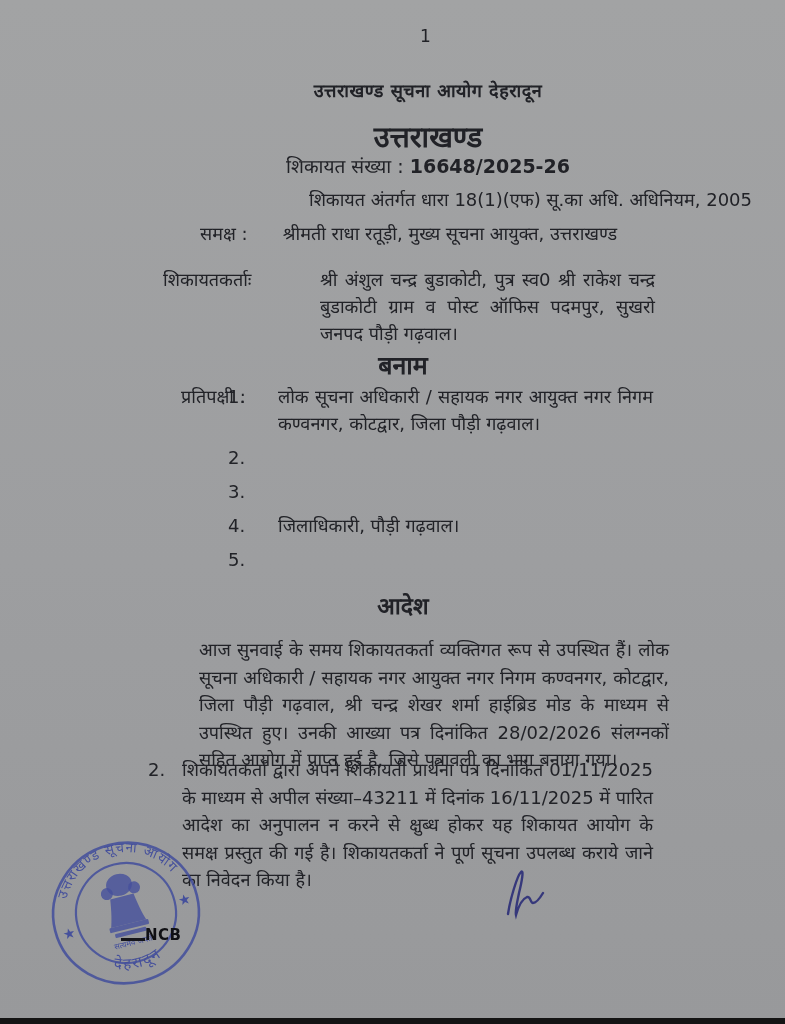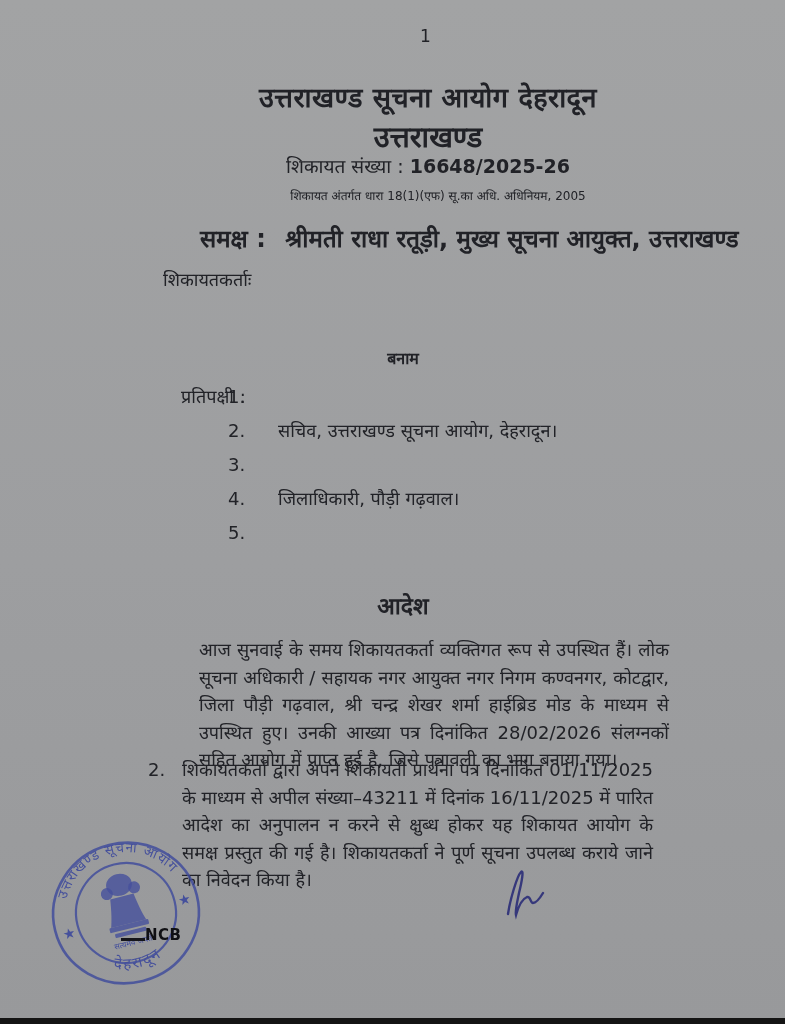--- a/index.html
+++ b/index.html
@@ -8,31 +8,31 @@
     width:785px;height:1024px;
     margin:0 auto;
     background:linear-gradient(180deg,#a2a3a4 0%,#9d9ea0 55%,#98999b 100%);
     font-family:"DejaVu Sans","Liberation Sans",sans-serif;
     color:#212227;
     overflow:hidden;
   }
   .abs{position:absolute;}
   .page-num{left:420px;top:26px;font-size:17px;}
   .ctr{text-align:center;}
-  .title{left:120px;width:616px;top:78px;font-size:27px;font-weight:bold;letter-spacing:.5px;}
+  .title{left:120px;width:616px;top:78px;font-size:18px;font-weight:bold;letter-spacing:.5px;}
   .subtitle{left:120px;width:616px;top:116px;font-size:29px;font-weight:bold;}
   .complaint-line{left:120px;width:616px;top:153px;font-size:19px;}
   .complaint-line .bold{font-weight:bold;}
-  .statute-line{left:130px;width:616px;top:187px;font-size:12px;}
-  .samaksh{left:200px;top:221px;font-size:24px;font-weight:bold;}
+  .statute-line{left:136px;width:616px;top:187px;font-size:18px;text-align:right;}
+  .samaksh{left:200px;top:221px;font-size:18px;}
   .samaksh .label{display:inline-block;width:77px;}
   .complainant{left:163px;top:266px;width:492px;display:flex;font-size:18px;line-height:27px;gap:40px;}
   .complainant .label{flex:none;width:117px;}
   .complainant .value{flex:1;text-align:justify;}
-  .banam{left:148px;width:510px;top:347px;font-weight:bold;font-size:16px;font-family:Liberation Mono, monospace;}
+  .banam{left:148px;width:510px;top:347px;font-weight:bold;font-size:25px;font-family:Liberation Mono, monospace;}
   .respondents{left:145px;top:383px;width:508px;font-size:18px;}
   .resp-label{position:absolute;left:0;top:1px;margin-left:36px;}
   .resp-list{margin-left:83px;}
   .resp-item{display:flex;margin-bottom:7px;line-height:27px;}
   .resp-item .num{flex:none;width:50px;}
   .resp-item .txt{flex:1;text-align:justify;}
   .order-heading{left:148px;width:510px;top:589px;font-weight:bold;font-size:23px;}
   .para1{left:183px;top:620px;width:470px;margin:16px;font-size:18px;line-height:27.5px;text-align:justify;}
   .para2{left:148px;top:756px;width:505px;display:flex;font-size:18px;line-height:27.5px;}
   .para2 .num{flex:none;width:34px;}
@@ -60,33 +60,34 @@
 
   <div class="abs statute-line ctr">शिकायत अंतर्गत धारा 18(1)(एफ) सू.का अधि. अधिनियम, 2005</div>
 
   <div class="abs samaksh">
     <span class="label">समक्ष :</span>
     <span class="value">श्रीमती राधा रतूड़ी, मुख्य सूचना आयुक्त, उत्तराखण्ड</span>
   </div>
 
   <div class="abs complainant">
     <span class="label">शिकायतकर्ताः</span>
+    <span class="value">श्री अंशुल चन्द्र बुडाकोटी, पुत्र स्व0 श्री राकेश चन्द्र बुडाकोटी ग्राम व पोस्ट ऑफिस पदमपुर, सुखरो जनपद पौड़ी गढ़वाल।</span>
   </div>
 
   <div class="abs banam ctr">बनाम</div>
 
   <div class="abs respondents">
     <span class="resp-label">प्रतिपक्षी :</span>
     <div class="resp-list">
       <div class="resp-item">
         <span class="num">1.</span>
+        <span class="txt">लोक सूचना अधिकारी / सहायक नगर आयुक्त नगर निगम कण्वनगर, कोटद्वार, जिला पौड़ी गढ़वाल।</span>
       </div>
       <div class="resp-item">
         <span class="num">2.</span>
-        <span class="txt">सचिव, उत्तराखण्ड सूचना आयोग, देहरादून।</span>
       </div>
       <div class="resp-item">
         <span class="num">3.</span>
       </div>
       <div class="resp-item">
         <span class="num">4.</span>
         <span class="txt">जिलाधिकारी, पौड़ी गढ़वाल।</span>
       </div>
       <div class="resp-item">
         <span class="num">5.</span>

